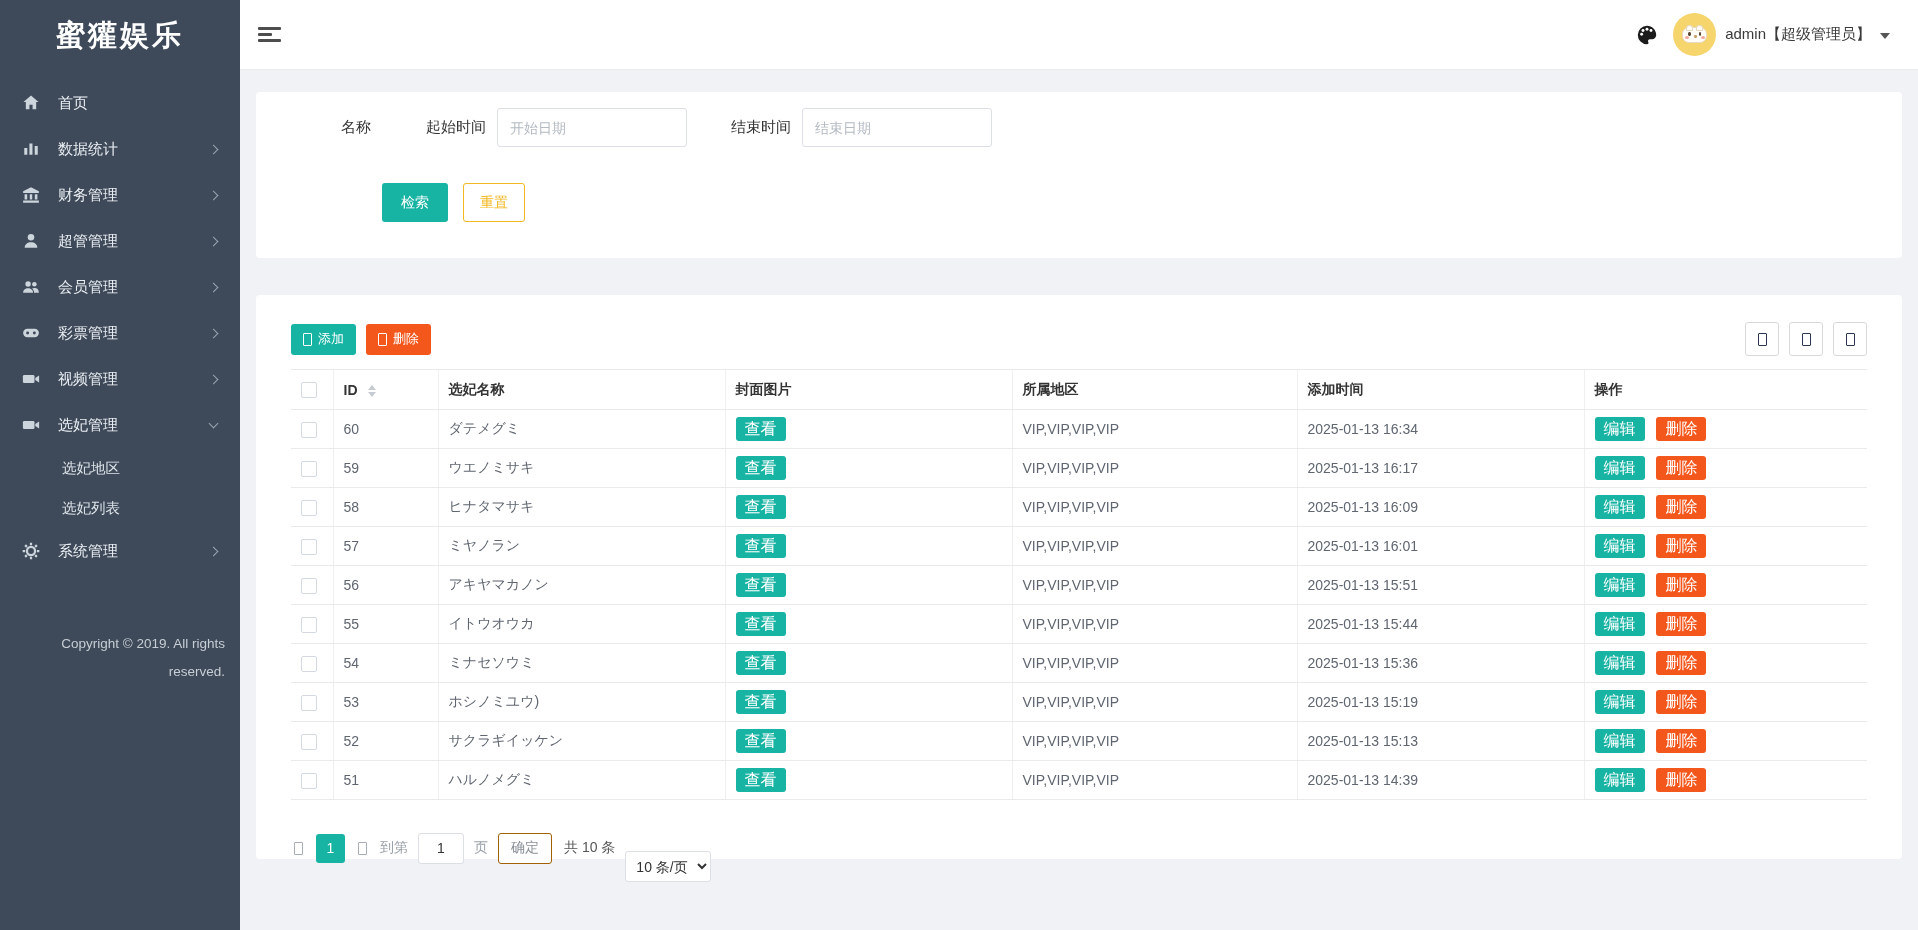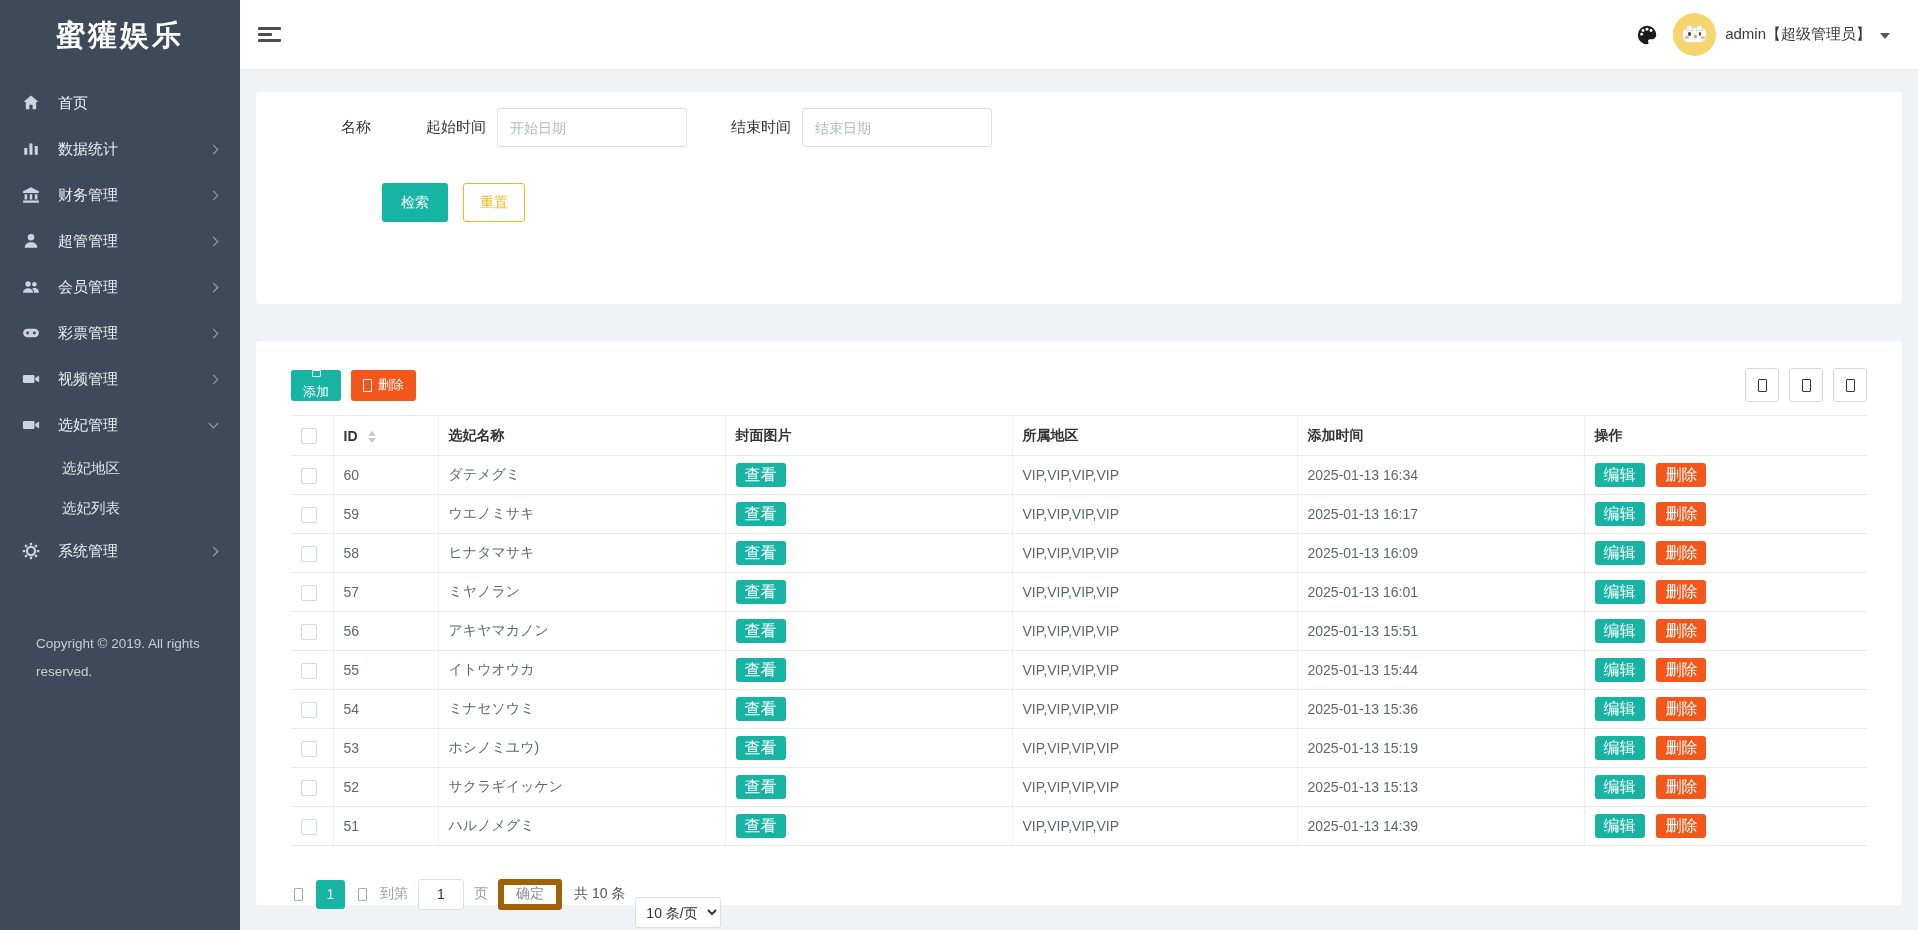--- a/index.html
+++ b/index.html
@@ -32,22 +32,22 @@
     content:""; display:block; width:6px; height:6px;
     border-right:1.6px solid #9aa5b1; border-top:1.6px solid #9aa5b1;
   }
   .chev-right::before { transform:rotate(45deg); }
   .chev-down::before  { transform:rotate(135deg); margin-top:-3px; }
   .subnav-item {
     height:40px; line-height:40px; padding-left:62px;
     font-size:14.5px; color:#dde3e9; cursor:pointer;
   }
   .copyright {
-    margin-top:56px; padding:0 36px; font-size:13.5px;
-    color:#c7cdd4; line-height:2.1;
+    margin-top:56px; padding:0 15px; font-size:13.5px;
+    color:#c7cdd4; line-height:2.1;text-align:right;
   }
   
   .header {
     position:fixed; left:240px; right:0; top:0; height:70px;
     background:#fff; border-bottom:1px solid #ededed;
     display:flex; align-items:center; padding:0 28px 0 18px; z-index:9;
   }
   .burger { width:23px; cursor:pointer; }
   .burger i { display:block; height:2.6px; background:#4d4d4d; margin:3.4px 0; border-radius:1px; }
   .burger i:nth-child(2) { width:14px; }
@@ -70,21 +70,21 @@
   .avatar .cheek.l { left:1.5px; } .avatar .cheek.r { right:1.5px; }
   .admin-box { display:flex; align-items:center; gap:9px; cursor:pointer; }
   .admin-name { font-size:15px; color:#3a3a3a; }
   .caret-down {
     width:0; height:0; border-left:5px solid transparent; border-right:5px solid transparent;
     border-top:6px solid #555; margin-top:2px;
   }
   
   .main { margin-left:240px; padding-top:70px; }
   .panel { background:#fff; border-radius:4px; margin:0 16px; }
-  .filter-panel { margin-top:22px; height:212px; padding:16px 12px 0 85px; }
+  .filter-panel { margin-top:22px; height:166px; padding:16px 12px 0 85px; }
   .f-row { display:flex; align-items:center; }
   .f-group { display:flex; align-items:center; }
   .f-group + .f-group { margin-left:44px; }
   .f-label { font-size:15px; color:#333; margin-right:11px; white-space:nowrap; }
   .f-input {
     width:190px; height:39px; border:1px solid #dcdfe6; border-radius:3px;
     padding:0 12px; font-size:14px; color:#333; outline:none;
     font-family:inherit;
   }
   .f-input::placeholder { color:#b4bac3; }
@@ -96,21 +96,21 @@
   .btn-green { background:#17b3a3; color:#fff; }
   .btn-reset { background:#fff; border:1px solid #f2b824; color:#f2b824; margin-left:15px; padding:0 16px; }
   
   .table-panel { margin-top:37px; height:564px; padding:27px 35px 12px; }
   .toolbar { display:flex; align-items:center; }
   .btn-sm {
     height:31px; padding:0 12px; font-size:13px; border-radius:3px;
     color:#fff; border:none; cursor:pointer; display:inline-flex;
     align-items:center; gap:6px; font-family:inherit;
   }
-  .bg-green { background:#17b3a3;flex-direction:column; }
+  .bg-green { background:#17b3a3; }
   .bg-orange { background:#f4571c; }
   .btn-sm + .btn-sm { margin-left:10px; }
   .tofu { display:inline-block; width:9px; height:13px; border:1.2px solid currentColor; border-radius:1px; }
   .tools { margin-left:auto; display:flex; gap:10px; }
   .tool-btn {
     width:34px; height:34px; border:1px solid #d9d9d9; border-radius:3px;
     background:#fff; display:flex; align-items:center; justify-content:center;
     color:#2b3550; cursor:pointer;
   }
   table { width:100%; border-collapse:collapse; margin-top:13px; font-size:14px; color:#5f6670; table-layout:fixed; }
@@ -148,21 +148,21 @@
   .page-active {
     width:29px; height:29px; background:#17b3a3; color:#fff; border-radius:3px;
     display:flex; align-items:center; justify-content:center; font-size:14px; cursor:pointer;
   }
   .goto-text { color:#9aa0a8; }
   .goto-input {
     width:46px; height:31px; border:1px solid #dcdfe6; border-radius:3px;
     text-align:center; font-size:14px; color:#333; outline:none; font-family:inherit;
   }
   .confirm-btn {
-    height:31px; padding:0 12px; border:6px solid #a16207; border-radius:3px;
+    height:31px; padding:0 12px; border:1px solid #a16207; border-radius:3px;
     background:#fff; color:#8a8f97; font-size:14px; cursor:pointer; font-family:inherit;
   }
   .total-text { color:#555; margin-left:2px; }
   .page-size-select {
     height:31px; border:1px solid #dcdfe6; border-radius:3px; font-size:14px;
     color:#333; padding:0 6px; background:#fff; outline:none; font-family:inherit; cursor:pointer;margin-top:37px;
   }
 </style>
 </head>
 <body>

